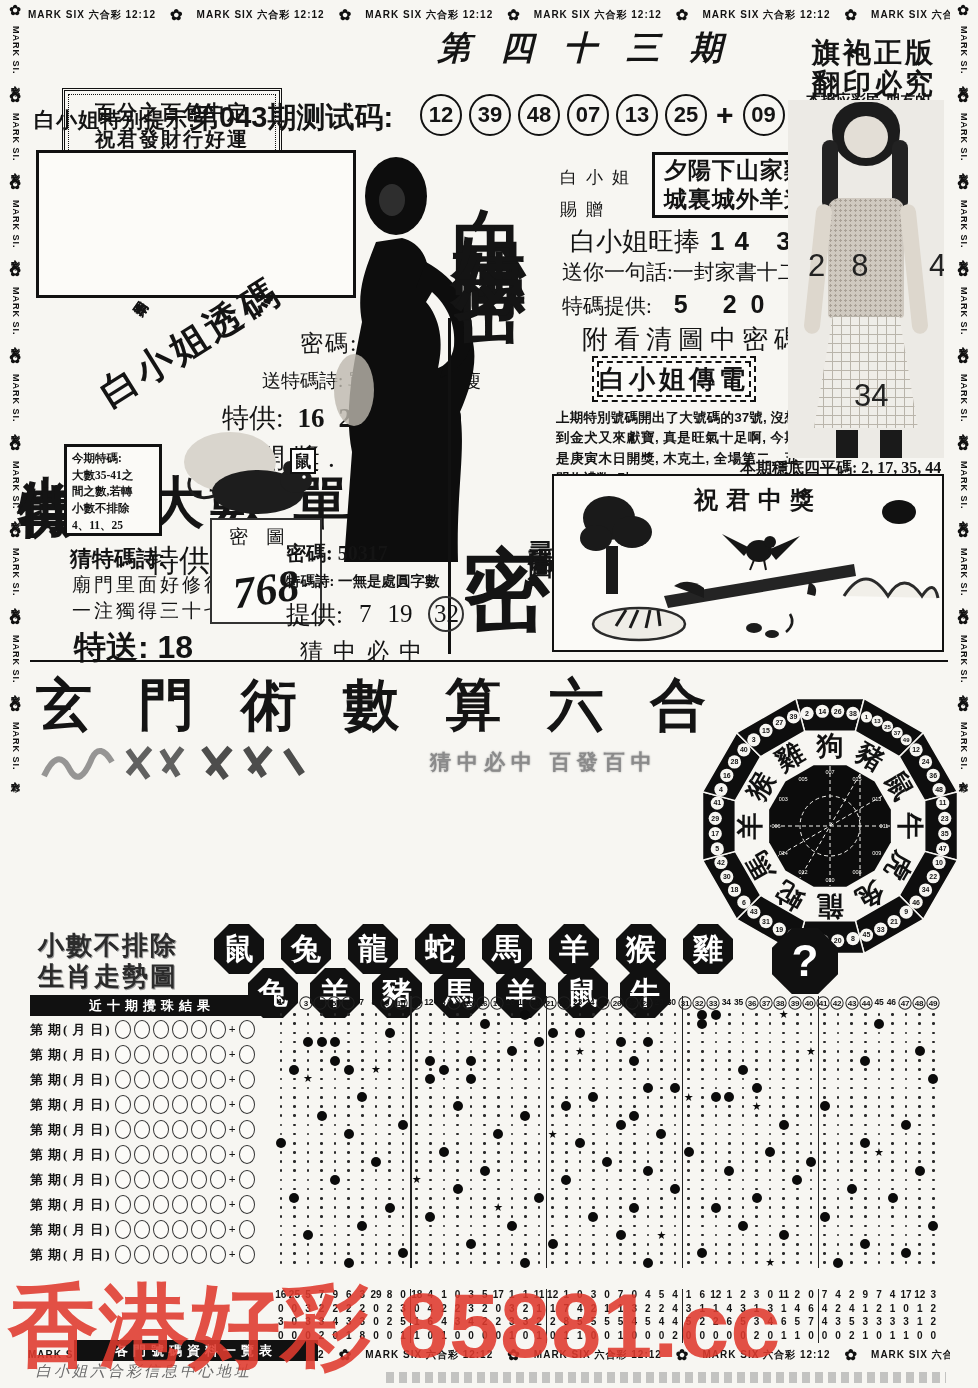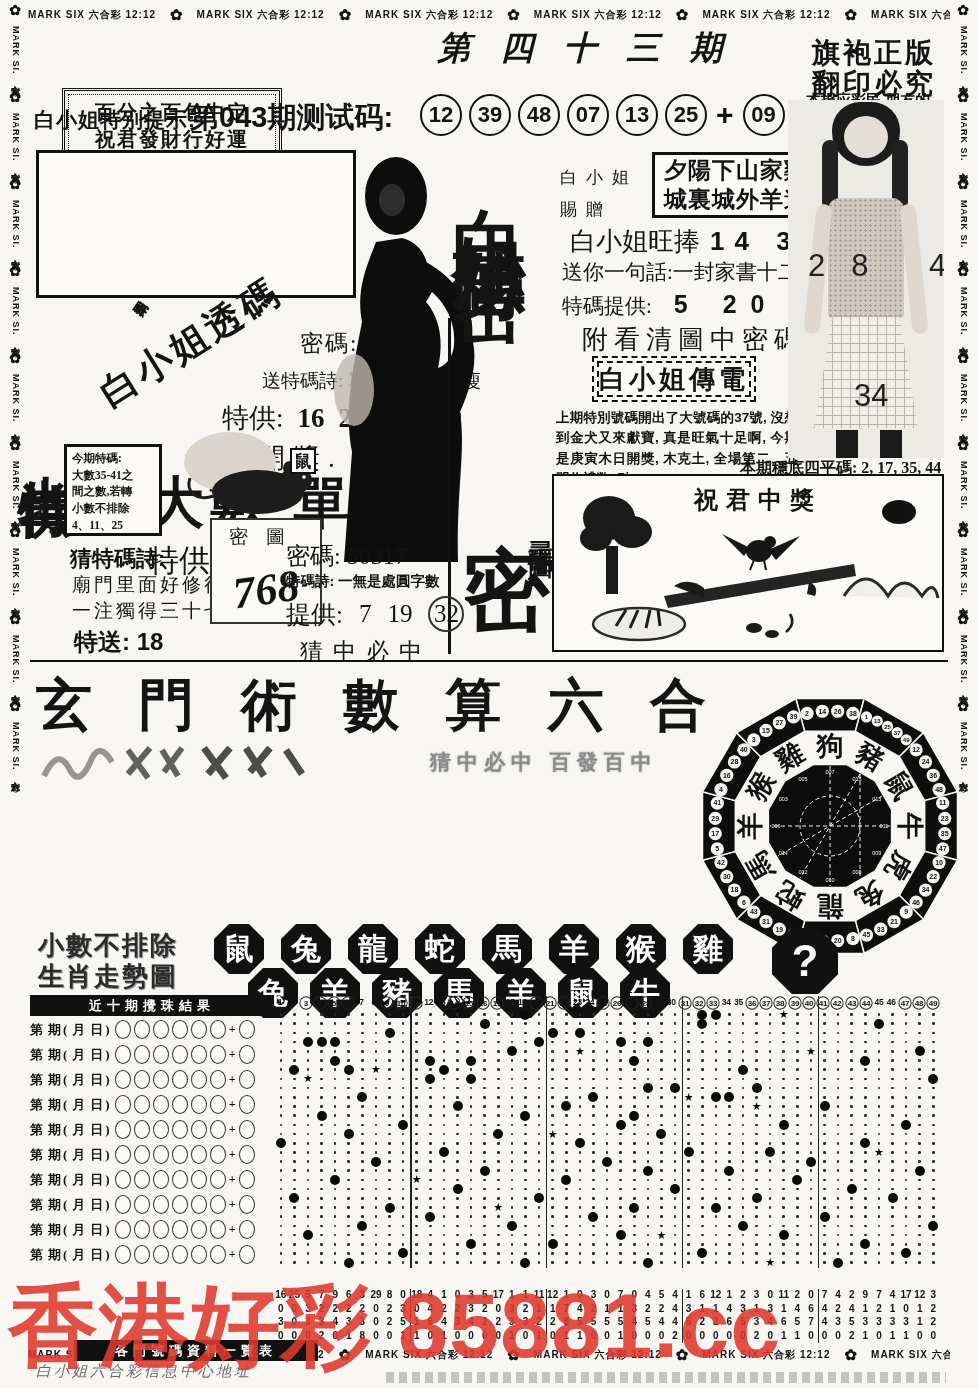--- a/index.html
+++ b/index.html
@@ -52,35 +52,35 @@
 .kaijiang { position:absolute; left:188px; top:440px; font-size:27px; letter-spacing:8px; font-family:"Liberation Serif",serif; }
 .bigwords { position:absolute; left:148px; top:466px; font-size:56px; font-weight:900; letter-spacing:6px; white-space:nowrap; }
 .l-tegong2 { position:absolute; left:148px; top:540px; font-size:31px; font-family:"Liberation Serif",serif; }
 .sx-vert { position:absolute; left:18px; top:432px; writing-mode:vertical-rl; font-size:54px; font-weight:900;
   font-family:"Liberation Serif",serif; letter-spacing:4px; line-height:1; }
 .jq-box { position:absolute; left:64px; top:444px; width:98px; height:92px; border:3px solid #111; padding:3px 5px;
   font-size:11.5px; font-weight:bold; font-family:"Liberation Serif",serif; line-height:1.45; background:#fbfaf7; }
 .cai-label { position:absolute; left:70px; top:544px; font-size:22px; font-weight:900; }
 .cai-l1 { position:absolute; left:72px; top:572px; font-size:19px; font-family:"Liberation Serif",serif; letter-spacing:3px; }
 .cai-l2 { position:absolute; left:72px; top:598px; font-size:19px; font-family:"Liberation Serif",serif; letter-spacing:3px; }
-.tesong { position:absolute; left:74px; top:626px; font-size:24px; font-weight:900; }
+.tesong { position:absolute; left:74px; top:626px; font-size:32px; font-weight:900; }
 .mouse-wrap { position:absolute; left:178px; top:420px; width:156px; height:112px; }
 .mouse-char { position:absolute; left:290px; top:448px; width:26px; height:26px; border:2px solid #111; font-size:17px;
   font-weight:bold; display:flex; align-items:center; justify-content:center; background:#fff; font-family:"Liberation Serif",serif; }
 
 
 .sil { position:absolute; left:332px; top:150px; width:168px; height:412px; }
 .mid-vert { position:absolute; left:452px; top:150px; writing-mode:vertical-rl; font-size:74px; font-weight:900;
   font-family:"Liberation Serif",serif; line-height:1; letter-spacing:14px; height:510px; }
 .vrule { position:absolute; left:448px; top:318px; width:3px; height:336px; background:#111; }
 .mitu-box { position:absolute; left:210px; top:518px; width:112px; height:106px; border:2px solid #333; padding:4px; background:#fbfaf7; }
 .mitu-label { font-size:19px; font-family:"Liberation Serif",serif; letter-spacing:18px; text-align:center; }
 .mitu-script { font-size:44px; font-style:italic; font-weight:bold; font-family:"Liberation Serif",serif;
   transform:rotate(-8deg); margin-top:14px; text-align:center; }
-.m-mima { position:absolute; left:286px; top:540px; font-size:24px; font-weight:normal; font-family:"Liberation Serif",serif; }
+.m-mima { position:absolute; left:286px; top:540px; font-size:20px; font-weight:bold; font-family:"Liberation Serif",serif; }
 .m-shi { position:absolute; left:286px; top:572px; font-size:14.5px; font-weight:bold; font-family:"Liberation Serif",serif; }
 .m-tigong { position:absolute; left:286px; top:596px; font-size:25px; font-family:"Liberation Serif",serif; display:flex; gap:16px; align-items:center; }
 .m-tigong .tv.circ { border:2px solid #333; border-radius:50%; width:36px; height:36px; display:flex; align-items:center; justify-content:center; }
 .m-caizhong { position:absolute; left:300px; top:636px; font-size:23px; font-family:"Liberation Serif",serif; letter-spacing:10px; }
 .mi-big { position:absolute; left:462px; top:548px; font-size:88px; font-weight:900; font-family:"Liberation Serif",serif; line-height:1; }
 .xunmatu { position:absolute; left:524px; top:520px; writing-mode:vertical-rl; font-size:25px; font-weight:bold;
   font-family:"Liberation Serif",serif; letter-spacing:8px; }
 
 
 .zengci { position:absolute; left:560px; top:162px; width:92px; font-size:17px; font-family:"Liberation Serif",serif;

